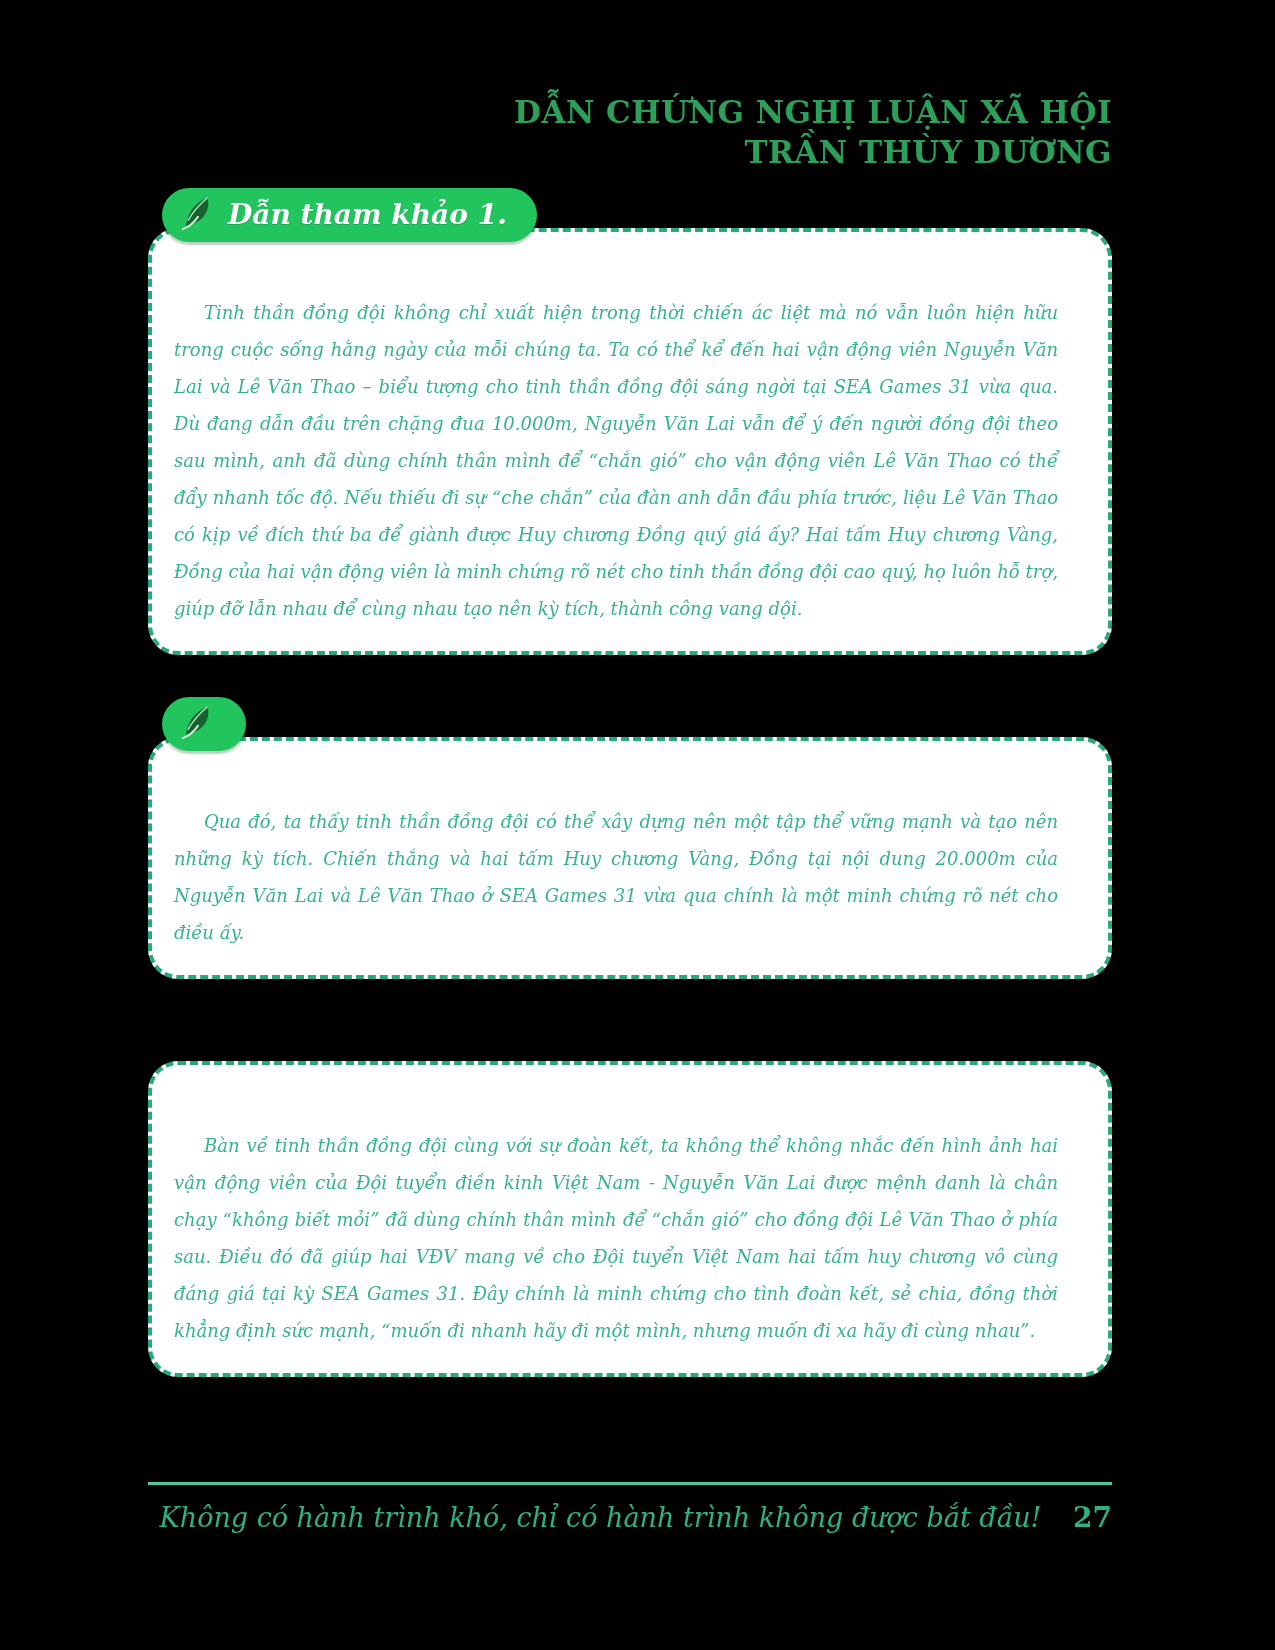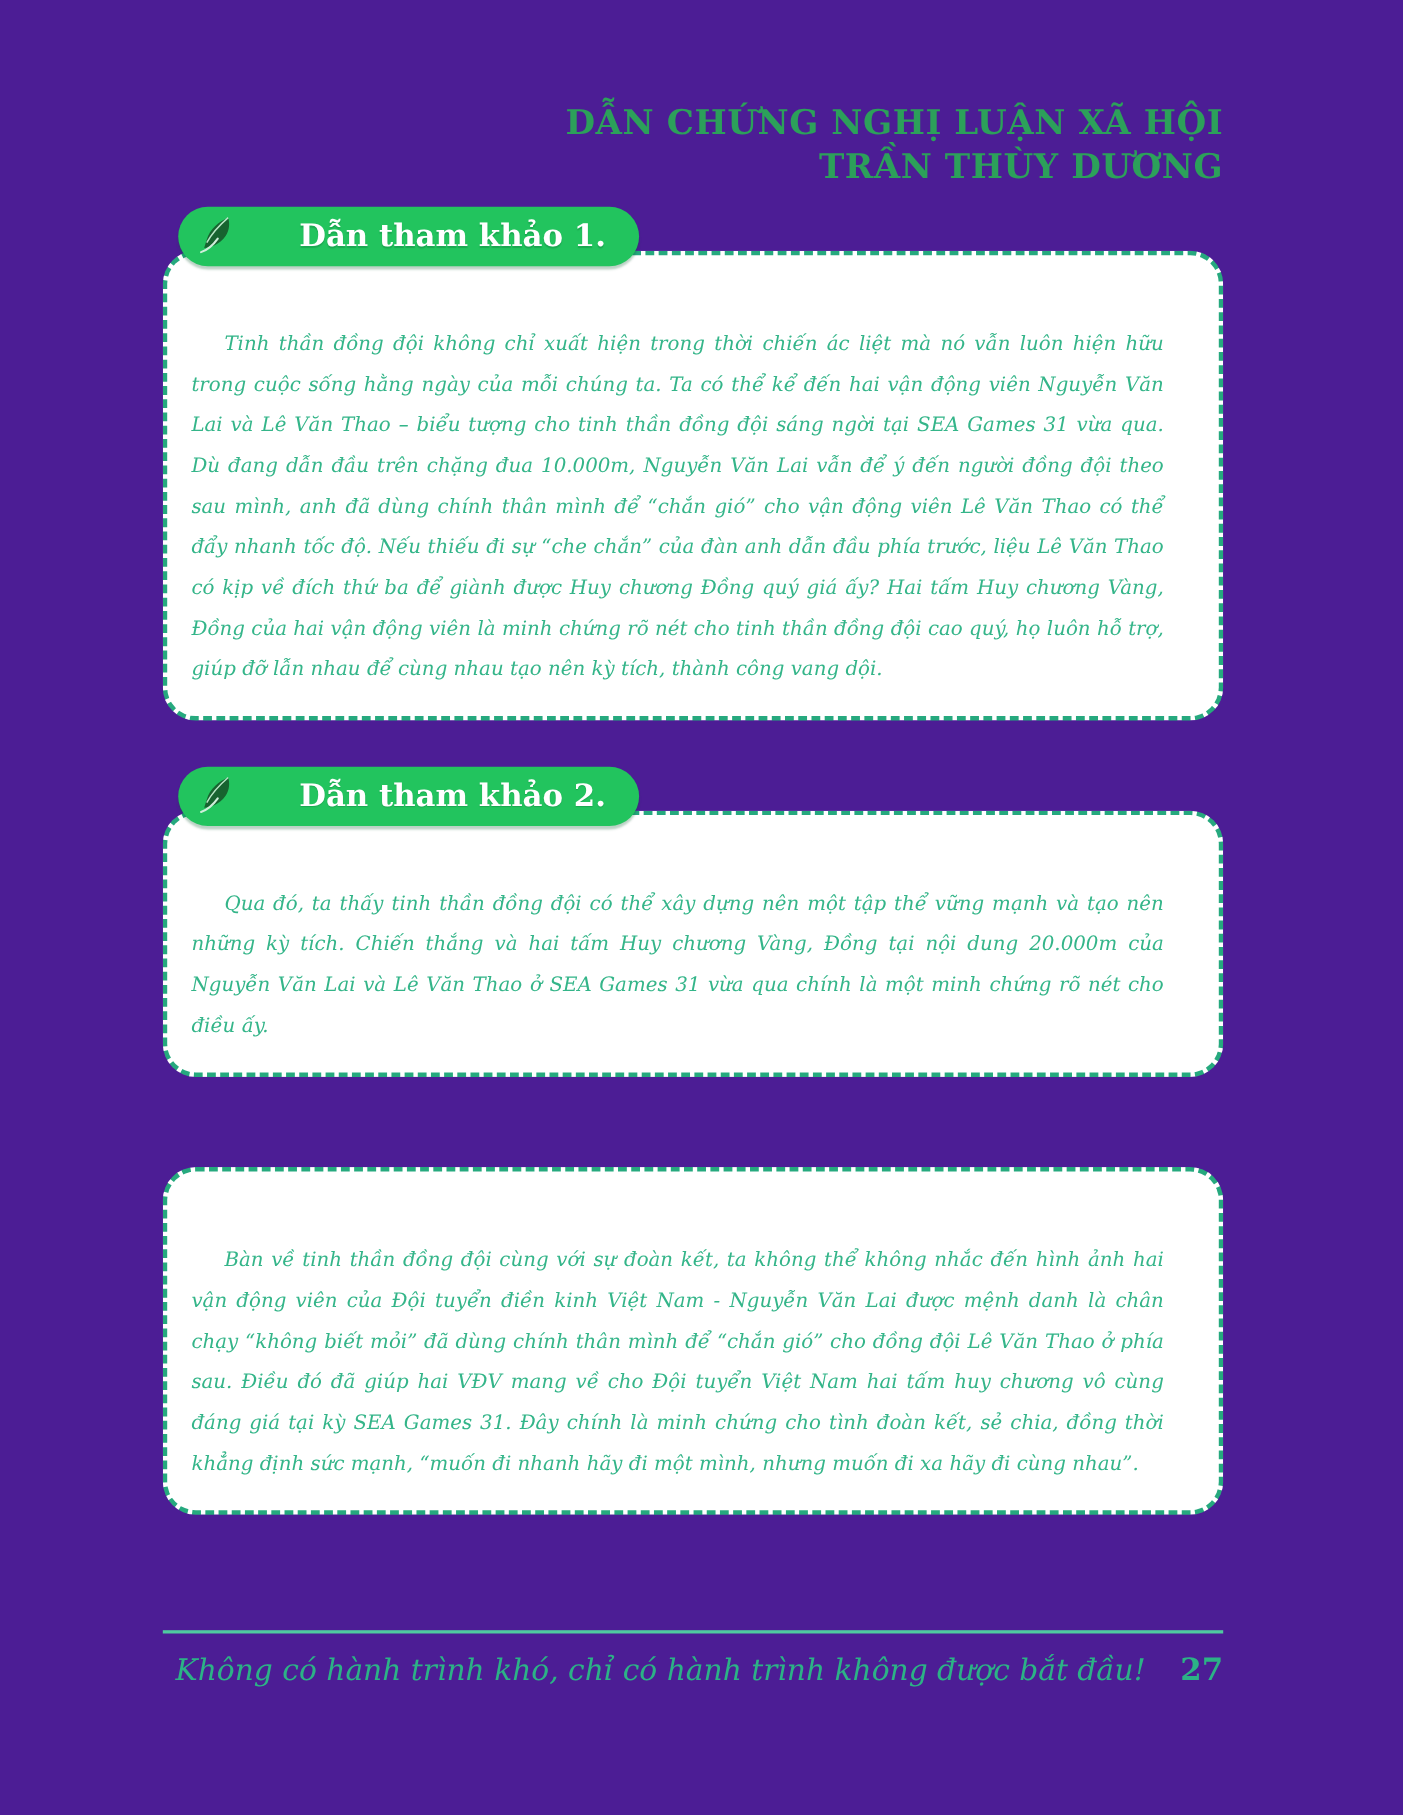--- a/index.html
+++ b/index.html
@@ -5,21 +5,21 @@
   * { margin: 0; padding: 0; box-sizing: border-box; }
   html, body { background: #ffffff; }
   body {
     width: 1275px; height: 1650px;
     font-family: "DejaVu Serif", serif;
     position: relative;
     overflow: hidden;
   }
   .page {
     position: absolute; inset: 0;
-    background: #4c1d95;
+    background: #000000;
     padding: 92px 163px 0 148px;
   }
   
   .doc-header {
     text-align: right;
     color: #2ca05a;
     font-weight: bold;
     font-size: 31px;
     line-height: 40px;
     letter-spacing: .5px;
@@ -52,24 +52,24 @@
     gap: 12px;
     background: #22c45e;
     border-radius: 30px;
     padding: 7px 30px 9px 16px;
     box-shadow: 0 3px 2px rgba(10, 90, 45, .28);
     z-index: 2;
   }
   .badge-label {
     color: #ffffff;
     font-weight: bold;
+    font-style: italic;
     font-size: 28px;
     white-space: nowrap;
     text-shadow: 0 1px 1px rgba(0,80,40,.25);
-    margin-left: 44px;
   }
   .quill { width: 38px; height: 38px; display: block; }
   
   .footer {
     position: absolute;
     left: 148px; right: 163px;
     top: 1482px;
   }
   .footer-rule {
     border: none;
@@ -120,21 +120,20 @@
     </div>
   </div>
 
   <div class="section">
     <div class="badge">
       <svg class="quill" viewBox="0 0 40 40" aria-hidden="true">
         <path d="M31 3 C23 6 13 14 10.5 24 L8 32 C13 31.5 23 29 28.5 20.5 C32.5 14.5 32.5 8 31 3 Z" fill="#17632f"></path>
         <path d="M31 3 C24 9 16 17 10.5 27" stroke="#b9e6c6" stroke-width="1.4" fill="none"></path>
         <path d="M5 36 C11 34 16 30 21 23" stroke="#cfeeda" stroke-width="2" fill="none" stroke-linecap="round"></path>
       </svg>
-      <span class="badge-label">Dẫn tham khảo 2.</span>
     </div>
     <div class="ref-box">
       <p class="ref-paragraph">Qua đó, ta thấy tinh thần đồng đội có thể xây dựng nên một tập thể vững mạnh và tạo nên những kỳ tích. Chiến thắng và hai tấm Huy chương Vàng, Đồng tại nội dung 20.000m của Nguyễn Văn Lai và Lê Văn Thao ở SEA Games 31 vừa qua chính là một minh chứng rõ nét cho điều ấy.</p>
     </div>
   </div>
 
   <div class="section">
     <div class="ref-box">
       <p class="ref-paragraph">Bàn về tinh thần đồng đội cùng với sự đoàn kết, ta không thể không nhắc đến hình ảnh hai vận động viên của Đội tuyển điền kinh Việt Nam - Nguyễn Văn Lai được mệnh danh là chân chạy “không biết mỏi” đã dùng chính thân mình để “chắn gió” cho đồng đội Lê Văn Thao ở phía sau. Điều đó đã giúp hai VĐV mang về cho Đội tuyển Việt Nam hai tấm huy chương vô cùng đáng giá tại kỳ SEA Games 31. Đây chính là minh chứng cho tình đoàn kết, sẻ chia, đồng thời khẳng định sức mạnh, “muốn đi nhanh hãy đi một mình, nhưng muốn đi xa hãy đi cùng nhau”.</p>
     </div>

